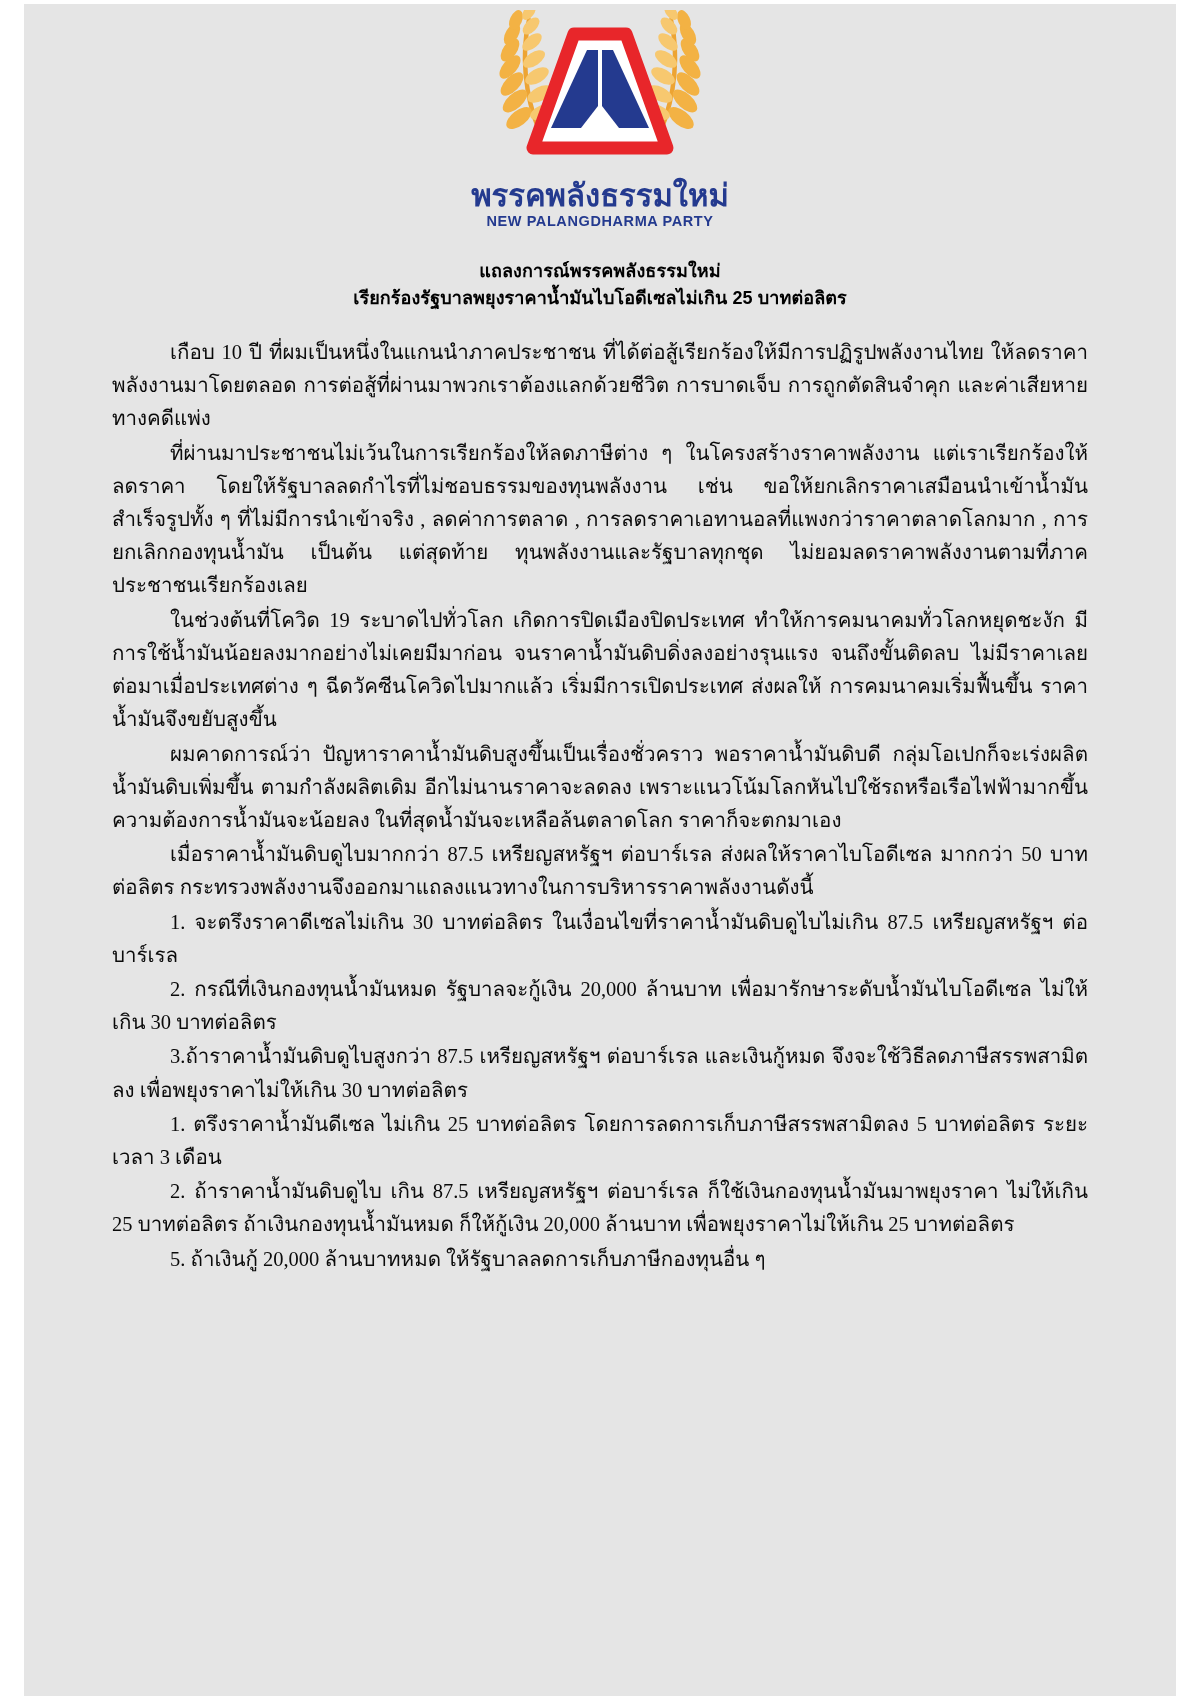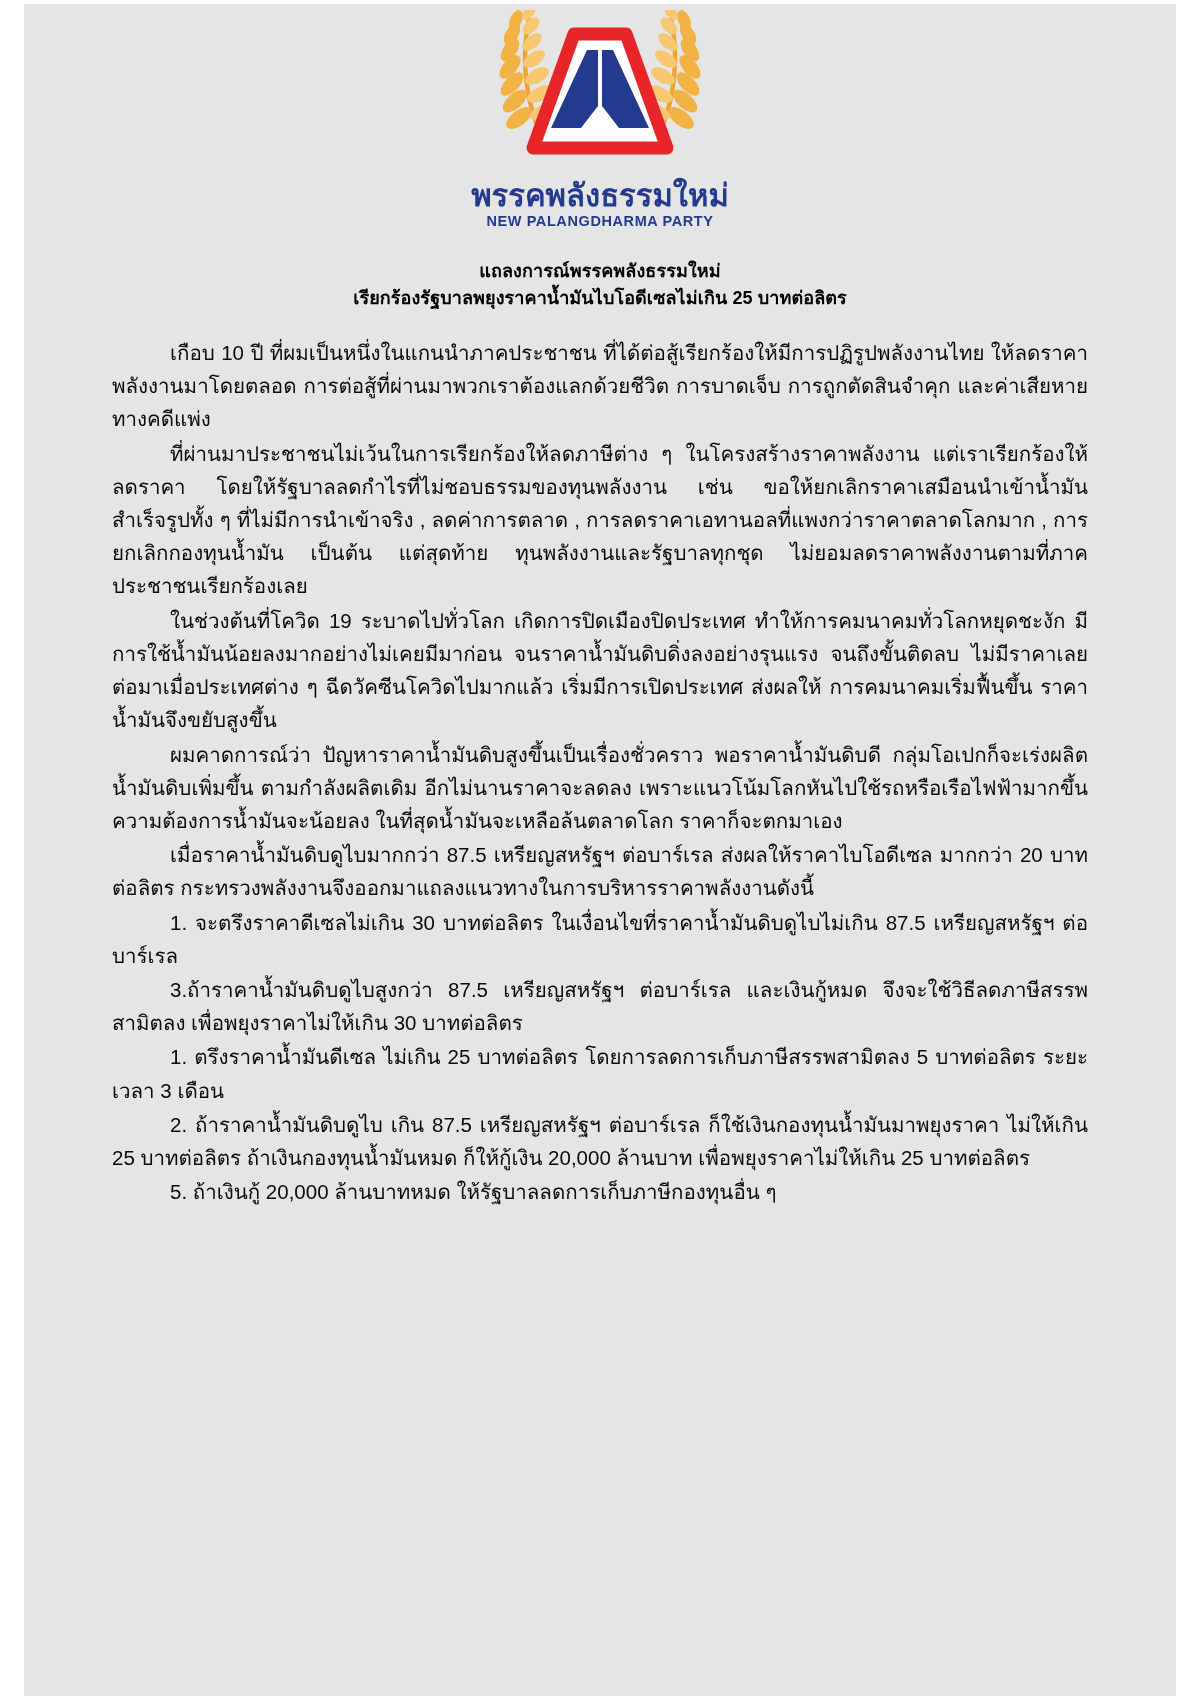--- a/index.html
+++ b/index.html
@@ -55,21 +55,21 @@
     font-size: 18px;
     letter-spacing: 0.1px;
     color: #000;
     display: block;
   }
   .doc-subtitle { margin-top: 4px; }
 
   
   .body-text {
     margin: 26px 88px 0 88px;
-    font-family: Liberation Sans, sans-serif;
+    font-family: Liberation Serif, serif;
     font-size: 20.5px;
     line-height: 1.62;
     text-align: justify;
     text-justify: inter-word;
     color: #0a0a0a;
   }
   .para {
     margin: 0 0 1px 0;
     text-indent: 58px;
     text-align: justify;
@@ -153,21 +153,22 @@
   <div class="titles">
     <span class="doc-title">แถลงการณ์พรรคพลังธรรมใหม่</span>
     <span class="doc-subtitle">เรียกร้องรัฐบาลพยุงราคาน้ำมันไบโอดีเซลไม่เกิน 25 บาทต่อลิตร</span>
   </div>
 
   <div class="body-text">
     <p class="para">เกือบ 10 ปี ที่ผมเป็นหนึ่งในแกนนำภาคประชาชน ที่ได้ต่อสู้เรียกร้องให้มีการปฏิรูปพลังงานไทย ให้ลดราคาพลังงานมาโดยตลอด การต่อสู้ที่ผ่านมาพวกเราต้องแลกด้วยชีวิต การบาดเจ็บ การถูกตัดสินจำคุก และค่าเสียหายทางคดีแพ่ง</p>
     <p class="para">ที่ผ่านมาประชาชนไม่เว้นในการเรียกร้องให้ลดภาษีต่าง ๆ ในโครงสร้างราคาพลังงาน แต่เราเรียกร้องให้ลดราคา โดยให้รัฐบาลลดกำไรที่ไม่ชอบธรรมของทุนพลังงาน เช่น ขอให้ยกเลิกราคาเสมือนนำเข้าน้ำมันสำเร็จรูปทั้ง ๆ ที่ไม่มีการนำเข้าจริง , ลดค่าการตลาด , การลดราคาเอทานอลที่แพงกว่าราคาตลาดโลกมาก , การยกเลิกกองทุนน้ำมัน เป็นต้น แต่สุดท้าย ทุนพลังงานและรัฐบาลทุกชุด ไม่ยอมลดราคาพลังงานตามที่ภาคประชาชนเรียกร้องเลย</p>
     <p class="para">ในช่วงต้นที่โควิด 19 ระบาดไปทั่วโลก เกิดการปิดเมืองปิดประเทศ ทำให้การคมนาคมทั่วโลกหยุดชะงัก มีการใช้น้ำมันน้อยลงมากอย่างไม่เคยมีมาก่อน จนราคาน้ำมันดิบดิ่งลงอย่างรุนแรง จนถึงขั้นติดลบ ไม่มีราคาเลย ต่อมาเมื่อประเทศต่าง ๆ ฉีดวัคซีนโควิดไปมากแล้ว เริ่มมีการเปิดประเทศ ส่งผลให้ การคมนาคมเริ่มฟื้นขึ้น ราคาน้ำมันจึงขยับสูงขึ้น</p>
     <p class="para">ผมคาดการณ์ว่า ปัญหาราคาน้ำมันดิบสูงขึ้นเป็นเรื่องชั่วคราว พอราคาน้ำมันดิบดี กลุ่มโอเปกก็จะเร่งผลิตน้ำมันดิบเพิ่มขึ้น ตามกำลังผลิตเดิม อีกไม่นานราคาจะลดลง เพราะแนวโน้มโลกหันไปใช้รถหรือเรือไฟฟ้ามากขึ้น ความต้องการน้ำมันจะน้อยลง ในที่สุดน้ำมันจะเหลือล้นตลาดโลก ราคาก็จะตกมาเอง</p>
-    <p class="para">เมื่อราคาน้ำมันดิบดูไบมากกว่า 87.5 เหรียญสหรัฐฯ ต่อบาร์เรล ส่งผลให้ราคาไบโอดีเซล มากกว่า 20 บาทต่อลิตร กระทรวงพลังงานจึงออกมาแถลงแนวทางในการบริหารราคาพลังงานดังนี้</p>
+    <p class="para">เมื่อราคาน้ำมันดิบดูไบมากกว่า 87.5 เหรียญสหรัฐฯ ต่อบาร์เรล ส่งผลให้ราคาไบโอดีเซล มากกว่า 50 บาทต่อลิตร กระทรวงพลังงานจึงออกมาแถลงแนวทางในการบริหารราคาพลังงานดังนี้</p>
     <p class="para">1. จะตรึงราคาดีเซลไม่เกิน 30 บาทต่อลิตร ในเงื่อนไขที่ราคาน้ำมันดิบดูไบไม่เกิน 87.5 เหรียญสหรัฐฯ ต่อบาร์เรล</p>
+    <p class="para">2. กรณีที่เงินกองทุนน้ำมันหมด รัฐบาลจะกู้เงิน 20,000 ล้านบาท เพื่อมารักษาระดับน้ำมันไบโอดีเซล ไม่ให้เกิน 30 บาทต่อลิตร</p>
     <p class="para">3.ถ้าราคาน้ำมันดิบดูไบสูงกว่า 87.5 เหรียญสหรัฐฯ ต่อบาร์เรล และเงินกู้หมด จึงจะใช้วิธีลดภาษีสรรพสามิตลง เพื่อพยุงราคาไม่ให้เกิน 30 บาทต่อลิตร</p>
     <p class="para">1. ตรึงราคาน้ำมันดีเซล ไม่เกิน 25 บาทต่อลิตร โดยการลดการเก็บภาษีสรรพสามิตลง 5 บาทต่อลิตร ระยะเวลา 3 เดือน</p>
     <p class="para">2. ถ้าราคาน้ำมันดิบดูไบ เกิน 87.5 เหรียญสหรัฐฯ ต่อบาร์เรล ก็ใช้เงินกองทุนน้ำมันมาพยุงราคา ไม่ให้เกิน 25 บาทต่อลิตร ถ้าเงินกองทุนน้ำมันหมด ก็ให้กู้เงิน 20,000 ล้านบาท เพื่อพยุงราคาไม่ให้เกิน 25 บาทต่อลิตร</p>
     <p class="para">5. ถ้าเงินกู้ 20,000 ล้านบาทหมด ให้รัฐบาลลดการเก็บภาษีกองทุนอื่น ๆ</p>
   </div>
 
 </div>
 
 </body></html>

